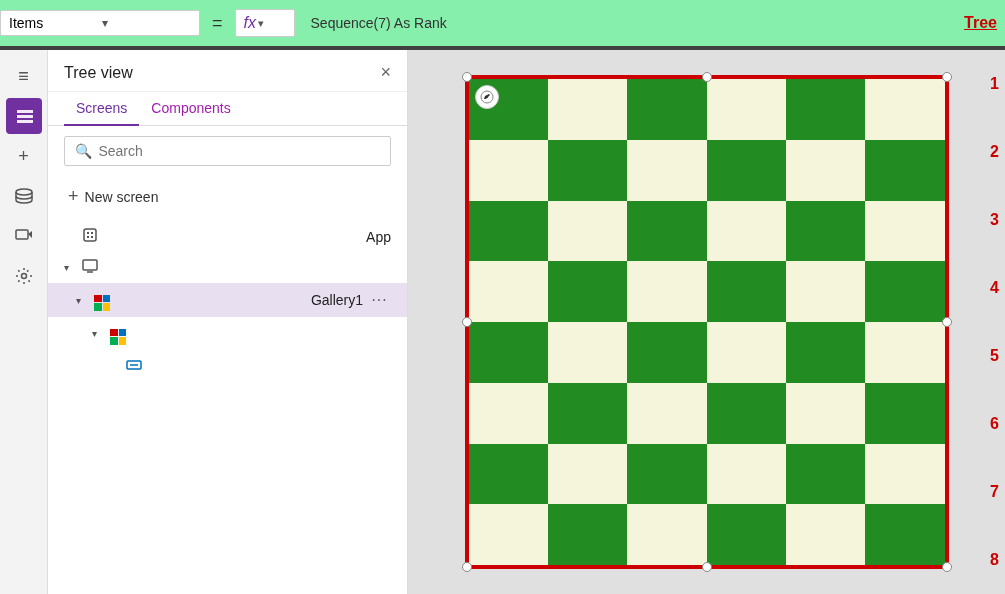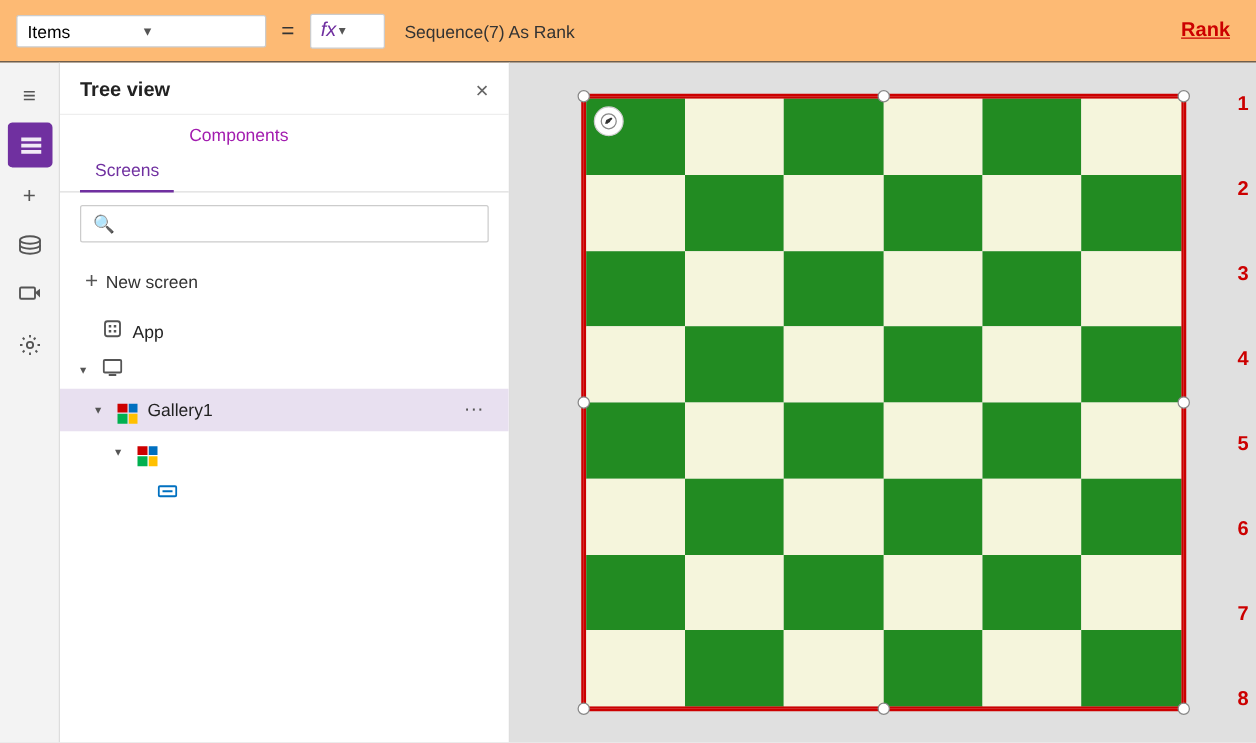--- a/index.html
+++ b/index.html
@@ -1,21 +1,21 @@
 <!DOCTYPE html>
 <html><head>
   <meta charset="utf-8">
   <style>
     * { box-sizing: border-box; margin: 0; padding: 0; }
     body { font-family: 'Segoe UI', Arial, sans-serif; font-size: 14px; background: #f3f3f3; width: 1005px; height: 594px; overflow: hidden; display: flex; flex-direction: column; }
 
     
     .top-bar {
-      display: flex; align-items: center; background: #fdba74; border-bottom: 1px solid #404040;
-      height: 50px; padding: 0 13px; gap: 8px; flex-shrink: 0;
+      display: flex; align-items: center; background: #86efac; border-bottom: 4px solid #404040;
+      height: 50px; padding: 0 0; gap: 8px; flex-shrink: 0;
     }
     .items-dropdown {
       display: flex; align-items: center; border: 1px solid #ccc; border-radius: 2px;
       padding: 4px 8px; background: #fff; min-width: 200px; cursor: pointer;
     }
     .items-dropdown span { flex: 1; font-size: 14px; }
     .items-dropdown .chevron { color: #555; font-size: 12px; margin-left: 4px; }
     .equals-icon { font-size: 18px; color: #333; padding: 0 4px; }
     .formula-bar {
       display: flex; align-items: center; border: 1px solid #ccc; border-radius: 2px;
@@ -46,29 +46,29 @@
     .icon-bar-item.active { background: #7030a0; color: #fff; border-left: 3px solid #7030a0; }
 
     
     .tree-panel {
       width: 360px; background: #fff; border-right: 1px solid #ddd; display: flex; flex-direction: column; flex-shrink: 0;
     }
     .tree-header {
       display: flex; align-items: center; justify-content: space-between;
       padding: 12px 16px 8px 16px; border-bottom: 1px solid #eee;
     }
-    .tree-title { font-size: 16px; font-weight: 700; color: #222; }
+    .tree-title { font-size: 16px; font-weight: 400; color: #222; }
     .close-btn { cursor: pointer; font-size: 18px; color: #666; background: none; border: none; }
 
     .tree-tabs { display: flex; padding: 0 16px; border-bottom: 1px solid #ddd; }
     .tree-tab {
       padding: 8px 12px; cursor: pointer; font-size: 14px; color: #a21caf;
       border-bottom: 2px solid transparent; margin-bottom: -1px;
     }
-    .tree-tab.active { color: #7030a0; border-bottom: 2px solid #7030a0; font-weight: 500; margin-top: 28px; }
+    .tree-tab.active { color: #7030a0; border-bottom: 2px solid #7030a0; font-weight: 500; }
 
     .tree-search {
       padding: 10px 16px;
     }
     .search-box {
       display: flex; align-items: center; border: 1px solid #ccc; border-radius: 2px;
       padding: 6px 10px; background: #fff; width: 100%;
     }
     .search-box input {
       border: none; outline: none; font-size: 14px; flex: 1; background: transparent;
@@ -81,21 +81,21 @@
       color: #333; font-size: 14px;
     }
     .new-screen-btn .plus-icon { font-size: 18px; color: #555; }
 
     .tree-items { padding: 4px 0; flex: 1; overflow-y: auto; }
     .tree-item {
       display: flex; align-items: center; padding: 6px 16px; cursor: pointer; gap: 4px;
     }
     .tree-item.selected { background: #e8e0f0; }
     .tree-item .chevron { font-size: 10px; color: #555; width: 14px; }
-    .tree-item .item-label { flex: 1; font-size: 14px; color: #222; }
+    .tree-item .item-label { flex: 1; font-size: 14px; color: #222; text-align: right; }
     .tree-item .more-btn { color: #555; font-size: 16px; padding: 2px 4px; }
 
     
     .canvas-area {
       flex: 1; background: #e0e0e0; display: flex; align-items: center; justify-content: center;
       position: relative; overflow: hidden;
     }
 
     
     .rank-labels {
@@ -162,21 +162,21 @@
   <div class="items-dropdown">
     <span>Items</span>
     <span class="chevron">▾</span>
   </div>
   <span class="equals-icon">=</span>
   <div class="formula-bar">
     <span class="fx">fx</span>
     <span class="chevron">▾</span>
   </div>
   <span class="formula-text">Sequence(7)  As  Rank</span>
-  <span class="rank-label-top">Rank</span>
+  <span class="rank-label-top">Tree</span>
 </div>
 
 <div class="main-layout">
 
   <div class="icon-bar">
     <div class="icon-bar-item">≡</div>
     <div class="icon-bar-item active">
       <svg width="20" height="20" viewBox="0 0 20 20">
         <rect x="2" y="4" width="16" height="3" fill="white" opacity="0.9"></rect>
         <rect x="2" y="9" width="16" height="3" fill="white" opacity="0.9"></rect>
@@ -212,20 +212,21 @@
     </div>
 
     <div class="tree-tabs">
       <div class="tree-tab active">Screens</div>
       <div class="tree-tab">Components</div>
     </div>
 
     <div class="tree-search">
       <div class="search-box">
         <span class="search-icon">🔍</span>
+        <input type="text" placeholder="Search" style="">
       </div>
     </div>
 
     <div class="tree-actions">
       <div class="new-screen-btn">
         <span class="plus-icon">+</span>
         <span>New screen</span>
       </div>
     </div>
 

